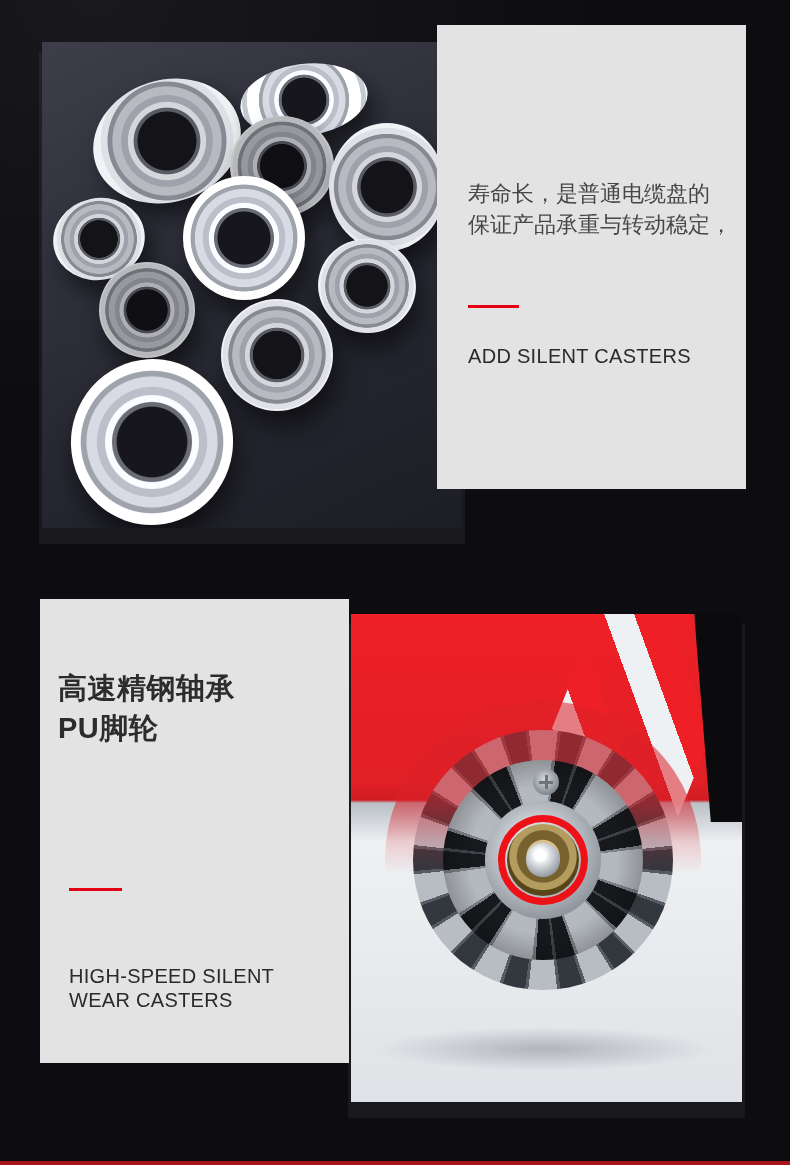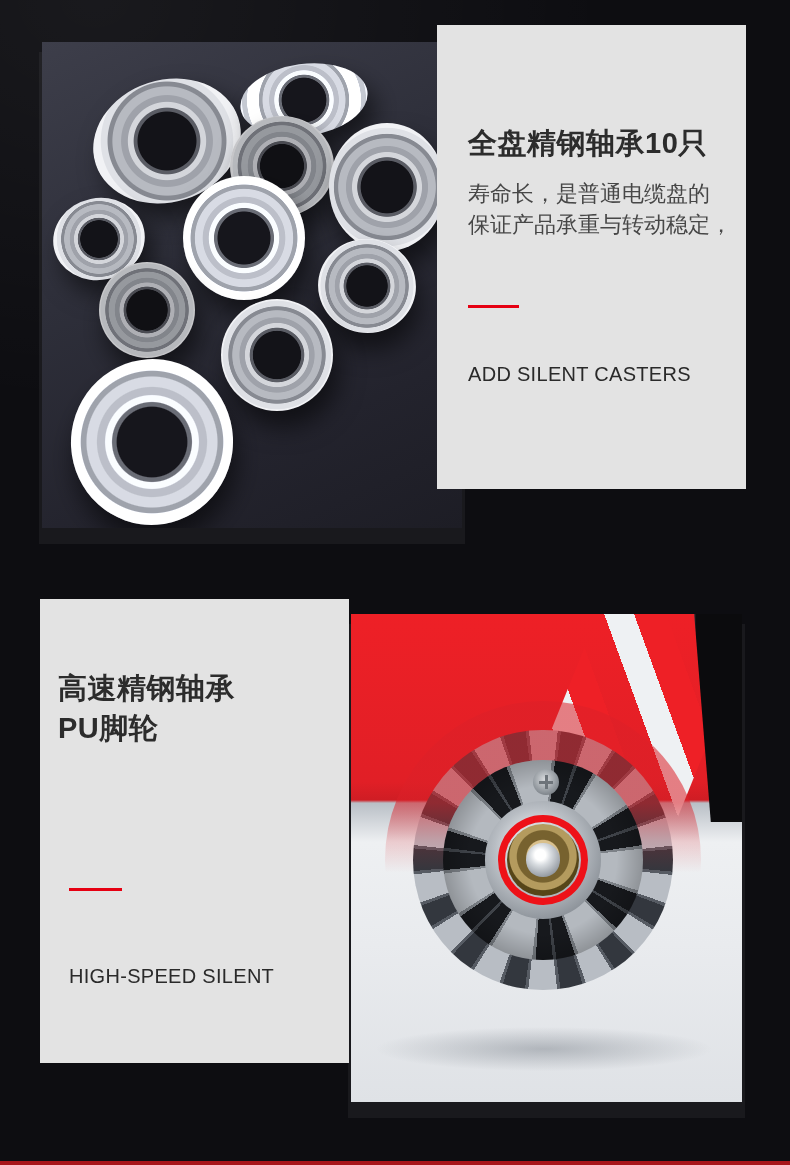--- a/index.html
+++ b/index.html
@@ -79,21 +79,21 @@
   .card-top .card-title { left:31px; top:101px; }
   .card-bottom .card-title { left:18px; top:69px; line-height:40px; }
   .card .card-desc { position:absolute; font-size:22px; line-height:31px; color:var(--body_text,#474747); }
   .card-top .card-desc { left:31px; top:153px; }
   .card-bottom .card-desc { left:29px; top:163px; font-size:23px; line-height:36px; }
   .divider { position:absolute; height:3px; width:51px; background:var(--accent_red,#e60012); }
   .card-top .divider { left:31px; top:280px; }
   .card-bottom .divider { left:29px; top:289px; width:53px; }
   .tagline { position:absolute; font-size:20px; line-height:24px; letter-spacing:0.3px;
       color:var(--tagline_text,#2a2a2a); }
-  .card-top .tagline { left:31px; top:337px; }
+  .card-top .tagline { left:31px; top:319px; }
   .card-bottom .tagline { left:29px; top:329px;margin-top:36px; }
 
   .bottom-line { position:absolute; left:0; bottom:0; width:100%; height:4px;
       background:var(--bottom_line_red,#a8141a); }
 </style>
 </head>
 <body>
 
 <div class="page">
 
@@ -105,41 +105,41 @@
       <div class="brg" style="left:287px; top:81px;  width:116px; height:128px;"></div>
       <div class="brg" style="left:11px;  top:156px; width:92px;  height:82px; transform:rotate(-12deg);"></div>
       <div class="brg bright" style="left:141px; top:134px; width:122px; height:124px;"></div>
       <div class="brg" style="left:276px; top:197px; width:98px;  height:94px; transform:rotate(10deg);"></div>
       <div class="brg dim" style="left:57px;  top:220px; width:96px;  height:96px;"></div>
       <div class="brg" style="left:179px; top:257px; width:112px; height:112px;"></div>
       <div class="brg bright" style="left:29px;  top:317px; width:162px; height:166px; transform:rotate(8deg);"></div>
     </figure>
 
     <aside class="card card-top">
-      <h2 class="card-title">全盘精钢轴承10只</h2>
       <div class="card-desc">
         <div>寿命长，是普通电缆盘的</div>
         <div>保证产品承重与转动稳定，</div>
       </div>
       <div class="divider"></div>
       <div class="tagline">ADD SILENT CASTERS</div>
     </aside>
   </section>
 
   <section>
     <aside class="card card-bottom">
       <h2 class="card-title">
         <div>高速精钢轴承</div>
         <div>PU脚轮</div>
       </h2>
       <div class="card-desc">
       </div>
       <div class="divider"></div>
       <div class="tagline">
         <div>HIGH-SPEED SILENT</div>
+        <div>WEAR CASTERS</div>
       </div>
     </aside>
 
     <figure class="photo photo-wheel">
       <div class="corner-board"></div>
       <div class="frame-bar"></div>
       <div class="wheel-shadow"></div>
       <div class="wheel">
         <div class="w-rim"></div>
         <div class="w-tint"></div>

